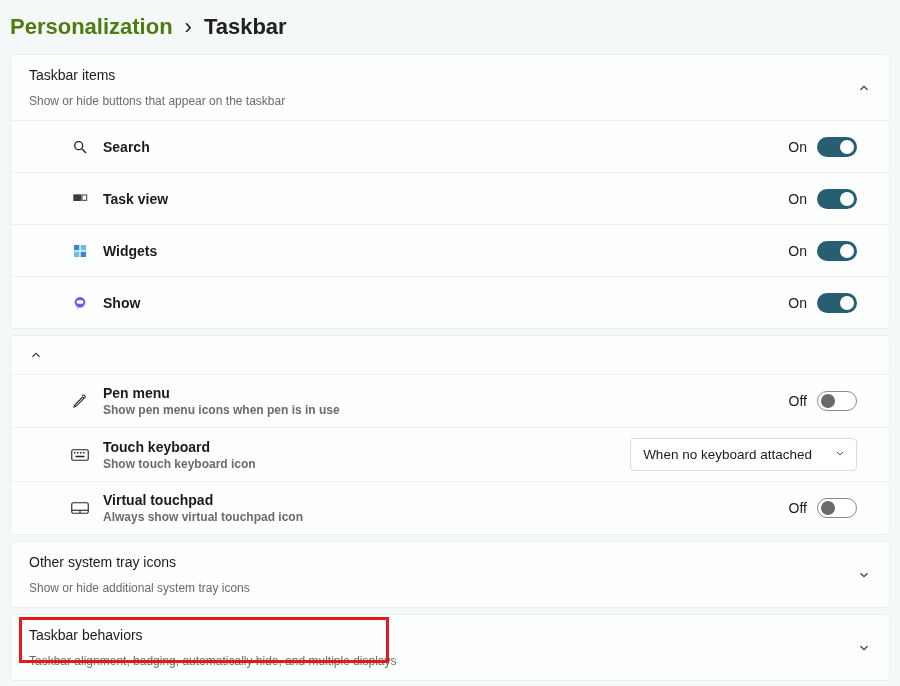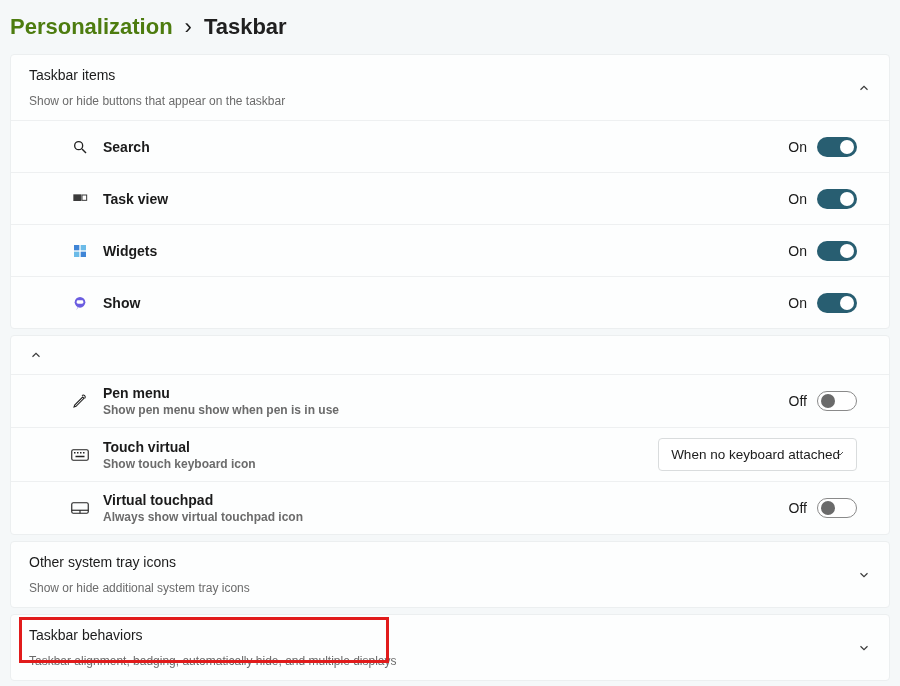--- a/index.html
+++ b/index.html
@@ -64,21 +64,21 @@
   }
   .toggle .knob {
     position:absolute; top:3px; right:3px;
     width:14px;height:14px;border-radius:50%;
     background:#fff;
   }
   .toggle.off { background:#fff; border:1px solid #8a8a8a;}
   .toggle.off .knob { left:3px; right:auto; background:#6a6a6a; top:2px;}
   .select {
     border: 1px solid #d9dcdd; border-radius:4px;
-    padding: 8px 16px 8px 12px;
+    padding: 8px 44px 8px 12px;
     font-size: 13.5px; color:#1b1b1b;
     position:relative; background:#fff;
     cursor: pointer;
     display:flex; align-items:center;
   }
   .select .sel-chev { position:absolute; right:10px; top:50%; transform:translateY(-50%); color:#555;}
   .highlight-box { border: 3px solid #e11b1b; }
   
   .ico { width:16px;height:16px; display:block;}
   .ico-wide { width:18px;height:14px; display:block;}
@@ -185,41 +185,41 @@
 
   <div class="row">
     <span class="icon-slot">
       <svg class="ico" viewBox="0 0 24 24">
             <path d="M3 21l3-1 12-12-2-2L4 18l-1 3z" fill="none" stroke="#222" stroke-width="1.6"></path>
             <path d="M15 4c2-2 4 0 4 0s2 2 0 4" fill="none" stroke="#222" stroke-width="1.6"></path>
           </svg>
     </span>
     <div class="rtext">
       <span class="rt-title">Pen menu</span>
-      <span class="rt-sub">Show pen menu show when pen is in use</span>
+      <span class="rt-sub">Show pen menu icons when pen is in use</span>
     </div>
     <span class="state">Off</span>
     <div class="toggle off">
           <div class="knob"></div>
         </div>
   </div>
 
   <div class="row">
     <span class="icon-slot">
       <svg class="ico-wide" viewBox="0 0 24 16">
             <rect x="1" y="1" width="22" height="14" rx="2" fill="none" stroke="#222" stroke-width="1.5"></rect>
             <rect x="4" y="4" width="2" height="2" fill="#222"></rect>
             <rect x="8" y="4" width="2" height="2" fill="#222"></rect>
             <rect x="12" y="4" width="2" height="2" fill="#222"></rect>
             <rect x="16" y="4" width="2" height="2" fill="#222"></rect>
             <rect x="6" y="9" width="12" height="2" fill="#222"></rect>
           </svg>
     </span>
     <div class="rtext">
-      <span class="rt-title">Touch virtual</span>
+      <span class="rt-title">Touch keyboard</span>
       <span class="rt-sub">Show touch keyboard icon</span>
     </div>
     <div class="select">
       <span>When no keyboard attached</span>
       <span class="sel-chev">
         <svg width="12" height="12" viewBox="0 0 24 24">
               <path d="M6 9l6 6 6-6" fill="none" stroke="currentColor" stroke-width="2"></path>
             </svg>
       </span>
     </div>

